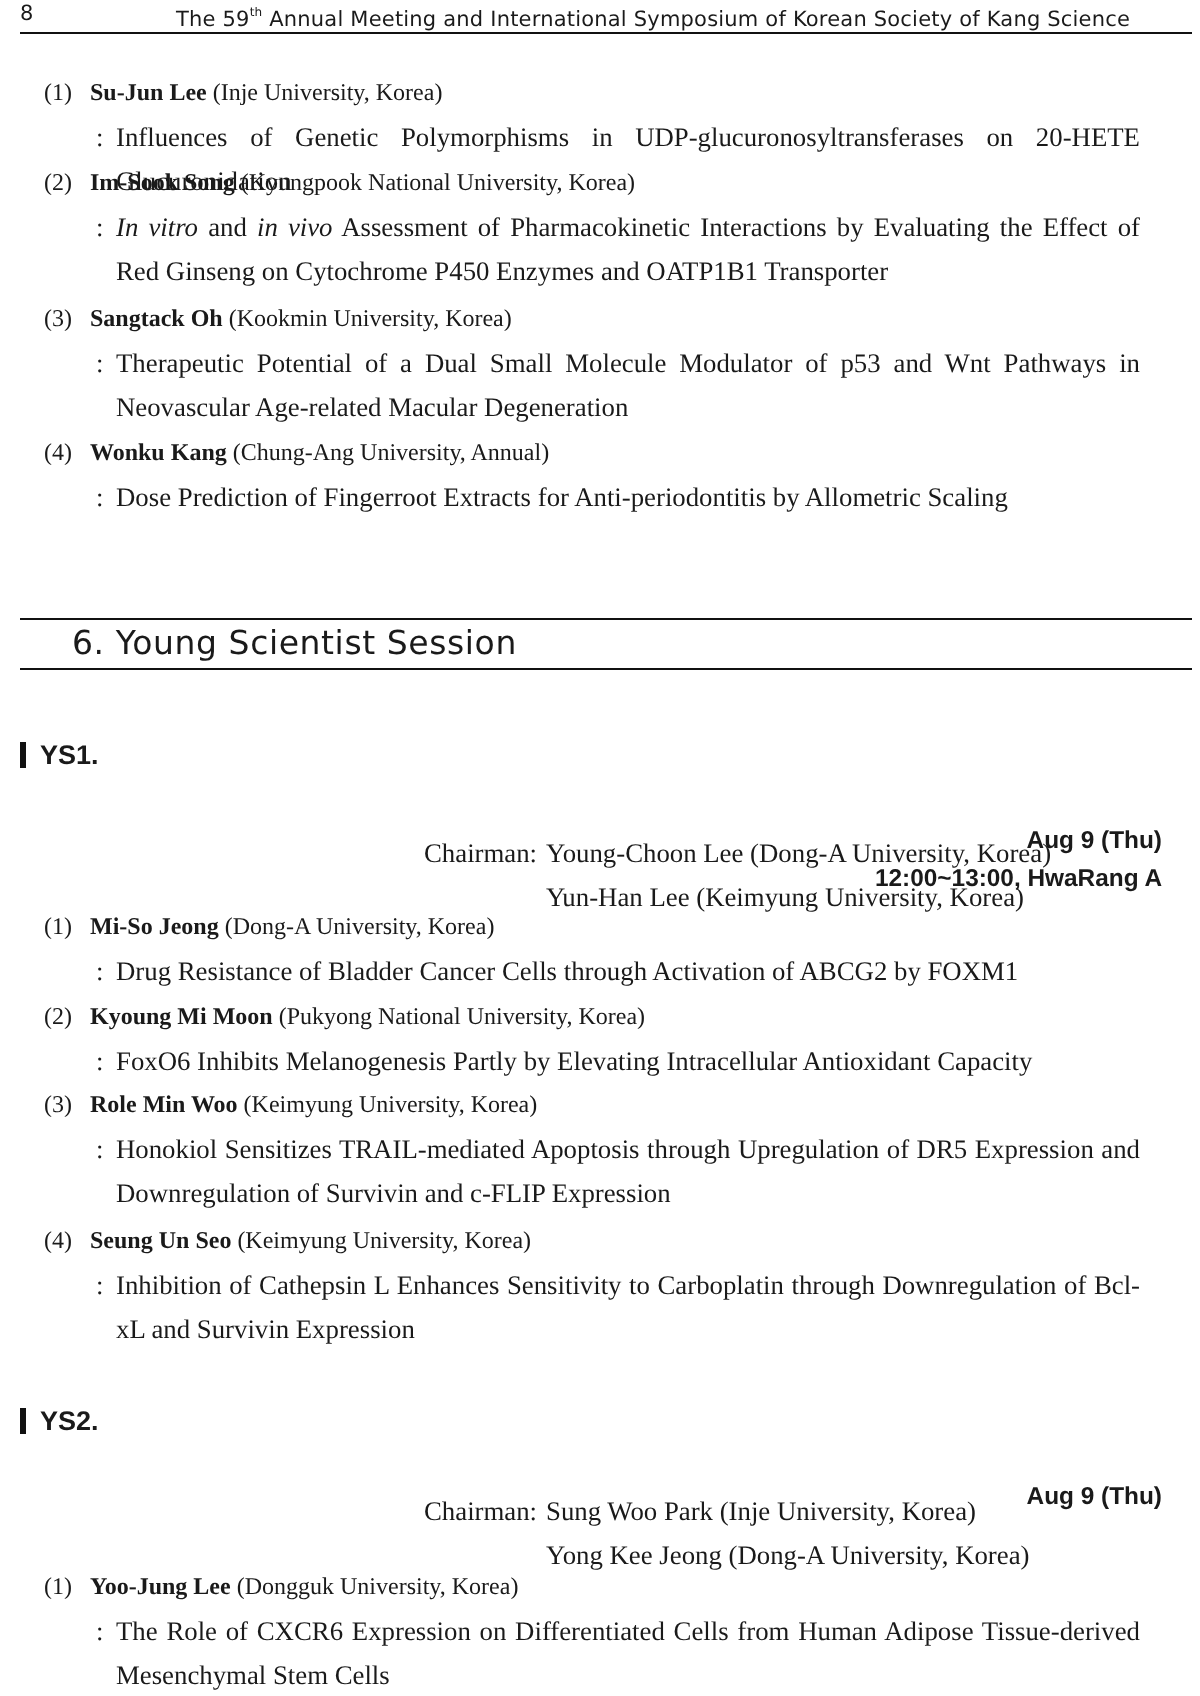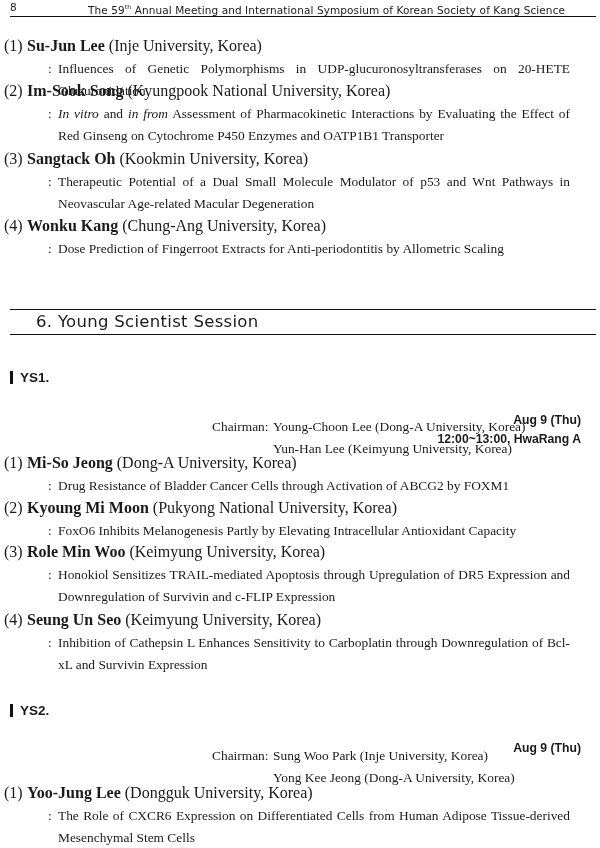--- a/index.html
+++ b/index.html
@@ -15,21 +15,21 @@
   }
   .header .page-num { position: absolute; left: 0; top: 0; }
   .header .title { position: absolute; left: 78px; top: 0; letter-spacing: 0.1px; }
   .header .title sup { font-size: 6px; vertical-align: 5px; }
   .header-rule {
     position: absolute; left: 10px; top: 16px; width: 586px; height: 0;
     border-top: 1.5px solid #111;
   }
 
   .item-head {
-    position: absolute; left: 4px; font-size: 16px; line-height: 16px; white-space: nowrap;
+    position: absolute; left: 22px; font-size: 12px; line-height: 16px; white-space: nowrap;
   }
   .item-head .num { display: inline-block; width: 23px; }
   .item-head .name { font-weight: bold; }
   .desc {
     position: absolute; left: 48px; width: 522px; font-size: 13.4px; line-height: 22.3px;
     text-align: justify;
   }
   .desc .colon { position: absolute; left: 0; top: 0; }
   .desc .text { display: block; padding-left: 10px; }
   .desc i { font-style: italic; margin-top: 32px; }
@@ -80,33 +80,33 @@
 <div class="desc" style="top:58px">
   <span class="colon">:</span>
   <span class="text">Influences of Genetic Polymorphisms in UDP-glucuronosyltransferases on 20-HETE Glucuronidation</span>
 </div>
 
 <div class="item-head" style="top:83px">
   <span class="num">(2)</span><span class="name">Im-Sook Song</span><span> (Kyungpook National University, Korea)</span>
 </div>
 <div class="desc" style="top:103px">
   <span class="colon">:</span>
-  <span class="text"><i>In vitro</i><span> and </span><i>in from</i><span> Assessment of Pharmacokinetic Interactions by Evaluating the Effect of Red Ginseng on Cytochrome P450 Enzymes and OATP1B1 Transporter</span></span>
+  <span class="text"><i>In vitro</i><span> and </span><i>in vivo</i><span> Assessment of Pharmacokinetic Interactions by Evaluating the Effect of Red Ginseng on Cytochrome P450 Enzymes and OATP1B1 Transporter</span></span>
 </div>
 
 <div class="item-head" style="top:151px">
   <span class="num">(3)</span><span class="name">Sangtack Oh</span><span> (Kookmin University, Korea)</span>
 </div>
 <div class="desc" style="top:171px">
   <span class="colon">:</span>
   <span class="text">Therapeutic Potential of a Dual Small Molecule Modulator of p53 and Wnt Pathways in Neovascular Age-related Macular Degeneration</span>
 </div>
 
 <div class="item-head" style="top:218px">
-  <span class="num">(4)</span><span class="name">Wonku Kang</span><span> (Chung-Ang University, Korea)</span>
+  <span class="num">(4)</span><span class="name">Wonku Kang</span><span> (Chung-Ang University, Annual)</span>
 </div>
 <div class="desc" style="top:238px">
   <span class="colon">:</span>
   <span class="text">Dose Prediction of Fingerroot Extracts for Anti-periodontitis by Allometric Scaling</span>
 </div>
 
 <div class="section-bar" style="top:309px">
   <span class="section-title">6. Young Scientist Session</span>
 </div>
 

